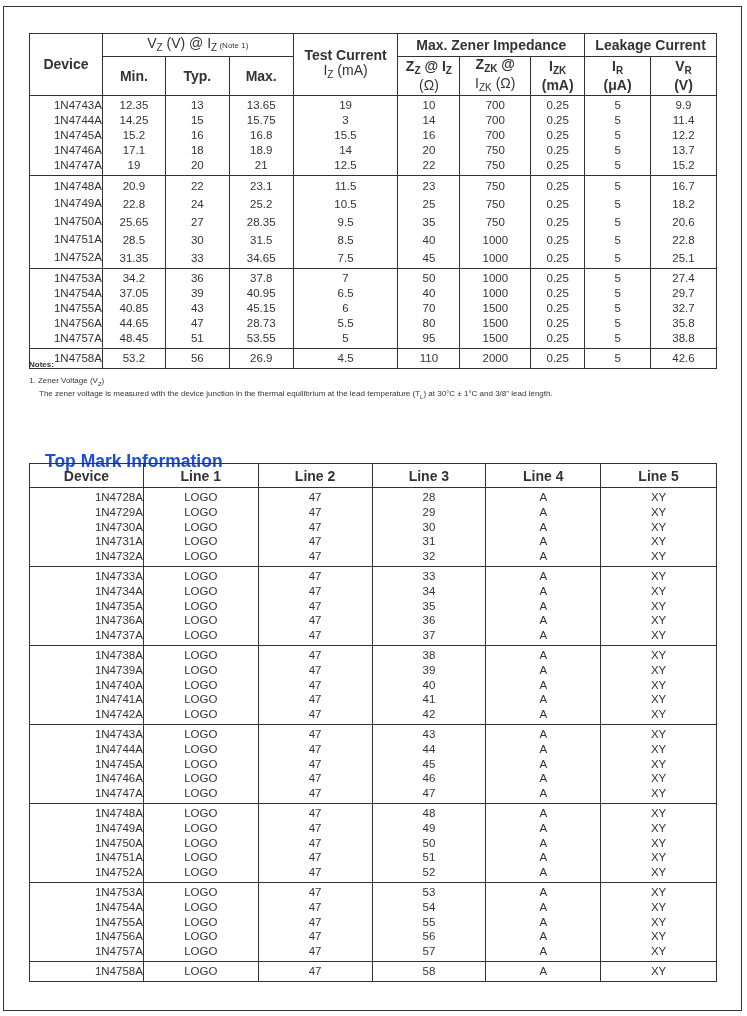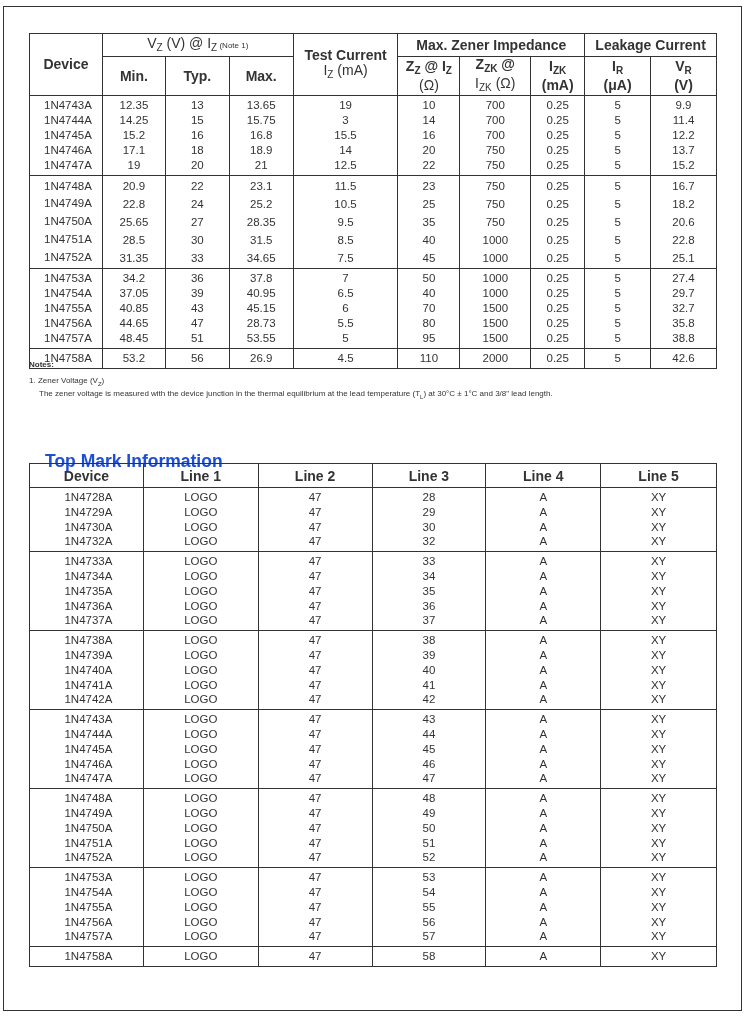--- a/index.html
+++ b/index.html
@@ -6,21 +6,21 @@
   body { width: 747px; height: 1016px; position: relative; overflow: hidden;
          font-family: "Liberation Sans", sans-serif; color: #222; }
   .frame { position: absolute; left: 3px; top: 6px; width: 739px; height: 1005px;
            border: 1px solid #333; box-sizing: border-box; }
   table { border-collapse: collapse; position: absolute; }
   .t1 { left: 29px; top: 33px; width: 688px; }
   .t1 th { font-weight: bold; font-size: 14px; color: #333; border: 1.5px solid #333;
            text-align: center; vertical-align: middle; padding: 0; line-height: 15px; }
   .t1 td { font-size: 11.5px; color: #333; text-align: center; padding: 0;
            border-left: 1.5px solid #333; border-right: 1.5px solid #333; line-height: 15px; }
-  .t1 td.dev, .t2 td.dev { text-align: center; padding-left: 4px; }
+  .t1 td.dev, .t2 td.dev { text-align: right; padding-left: 4px; }
   .t1 tr.gstart td { border-top: 1.5px solid #333; padding-top: 2px; }
   .t1 tr.gend td { border-bottom: 1.5px solid #333; padding-bottom: 2px; }
   .t1 tr.g2 td.num { padding-top: 3px; }
   sub.s { font-size: 10px; vertical-align: -3px; }
   .note1 { font-size: 8px; font-weight: normal; }
   .notes { position: absolute; left: 29px; top: 360px; font-size: 8px; color: #333; line-height: 10px; }
   .notes .title { font-weight: bold; margin-bottom: 6px; }
   .notes .body { padding-left: 10px; }
   .h2 { position: absolute; left: 29px; top: 435px; font-size: 17.5px; font-weight: bold; color: #1d4ed8; margin: 16px; }
   .t2 { left: 29px; top: 463px; width: 688px; }
@@ -329,20 +329,28 @@
         <td class="num">XY</td>
       </tr>
       <tr class="">
         <td class="dev">1N4730A</td>
         <td class="num">LOGO</td>
         <td class="num">47</td>
         <td class="num">30</td>
         <td class="num">A</td>
         <td class="num">XY</td>
       </tr>
+      <tr class="">
+        <td class="dev">1N4731A</td>
+        <td class="num">LOGO</td>
+        <td class="num">47</td>
+        <td class="num">31</td>
+        <td class="num">A</td>
+        <td class="num">XY</td>
+      </tr>
       <tr class="gend">
         <td class="dev">1N4732A</td>
         <td class="num">LOGO</td>
         <td class="num">47</td>
         <td class="num">32</td>
         <td class="num">A</td>
         <td class="num">XY</td>
       </tr>
       <tr class="gstart">
         <td class="dev">1N4733A</td>

